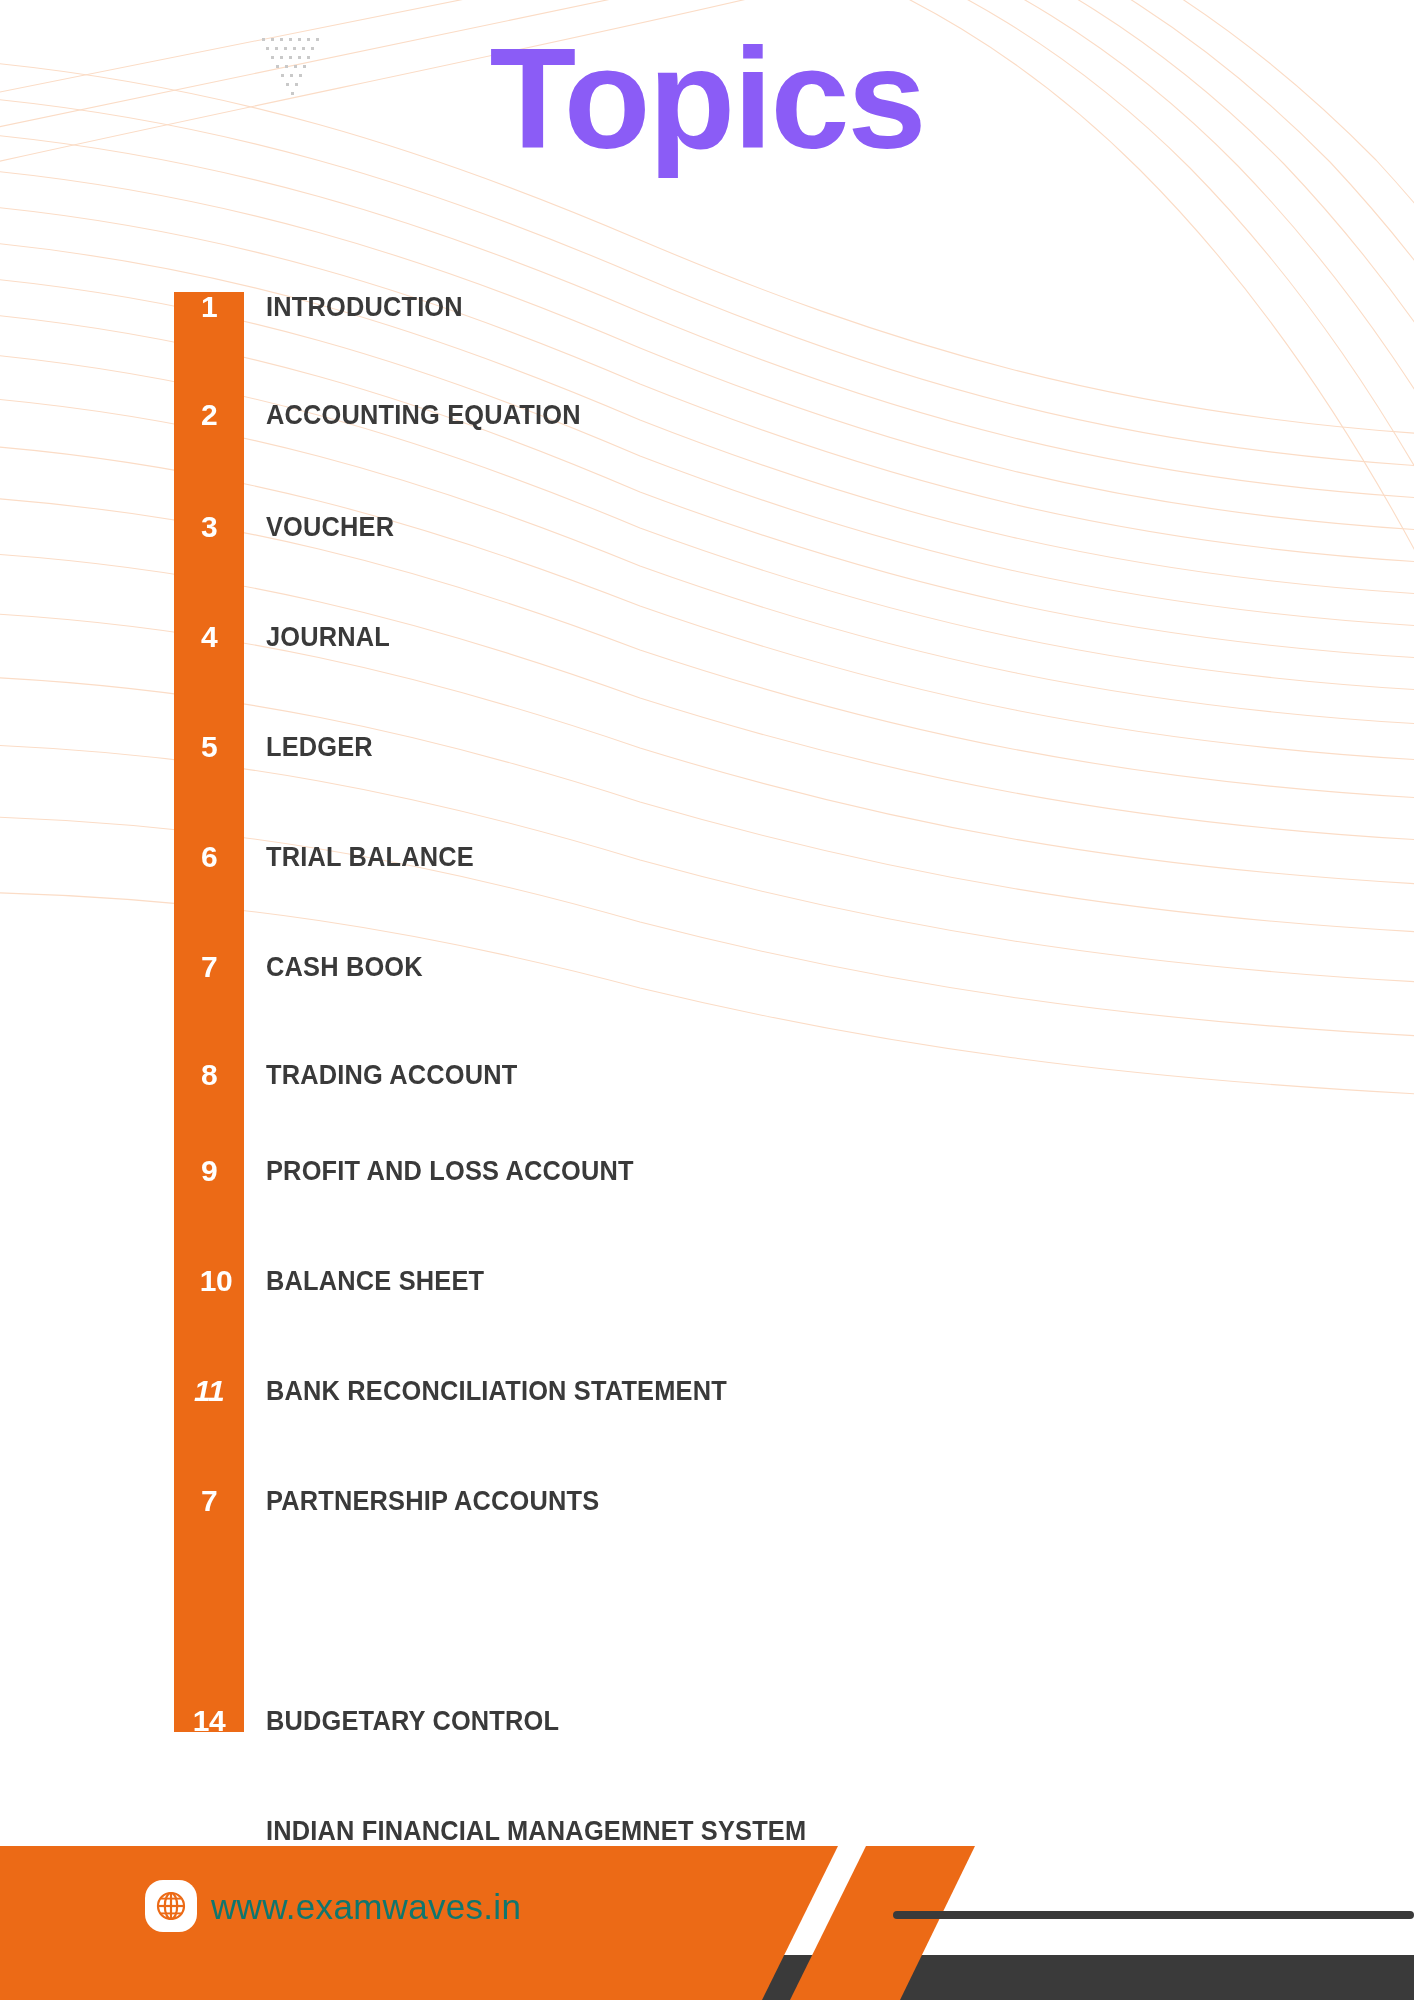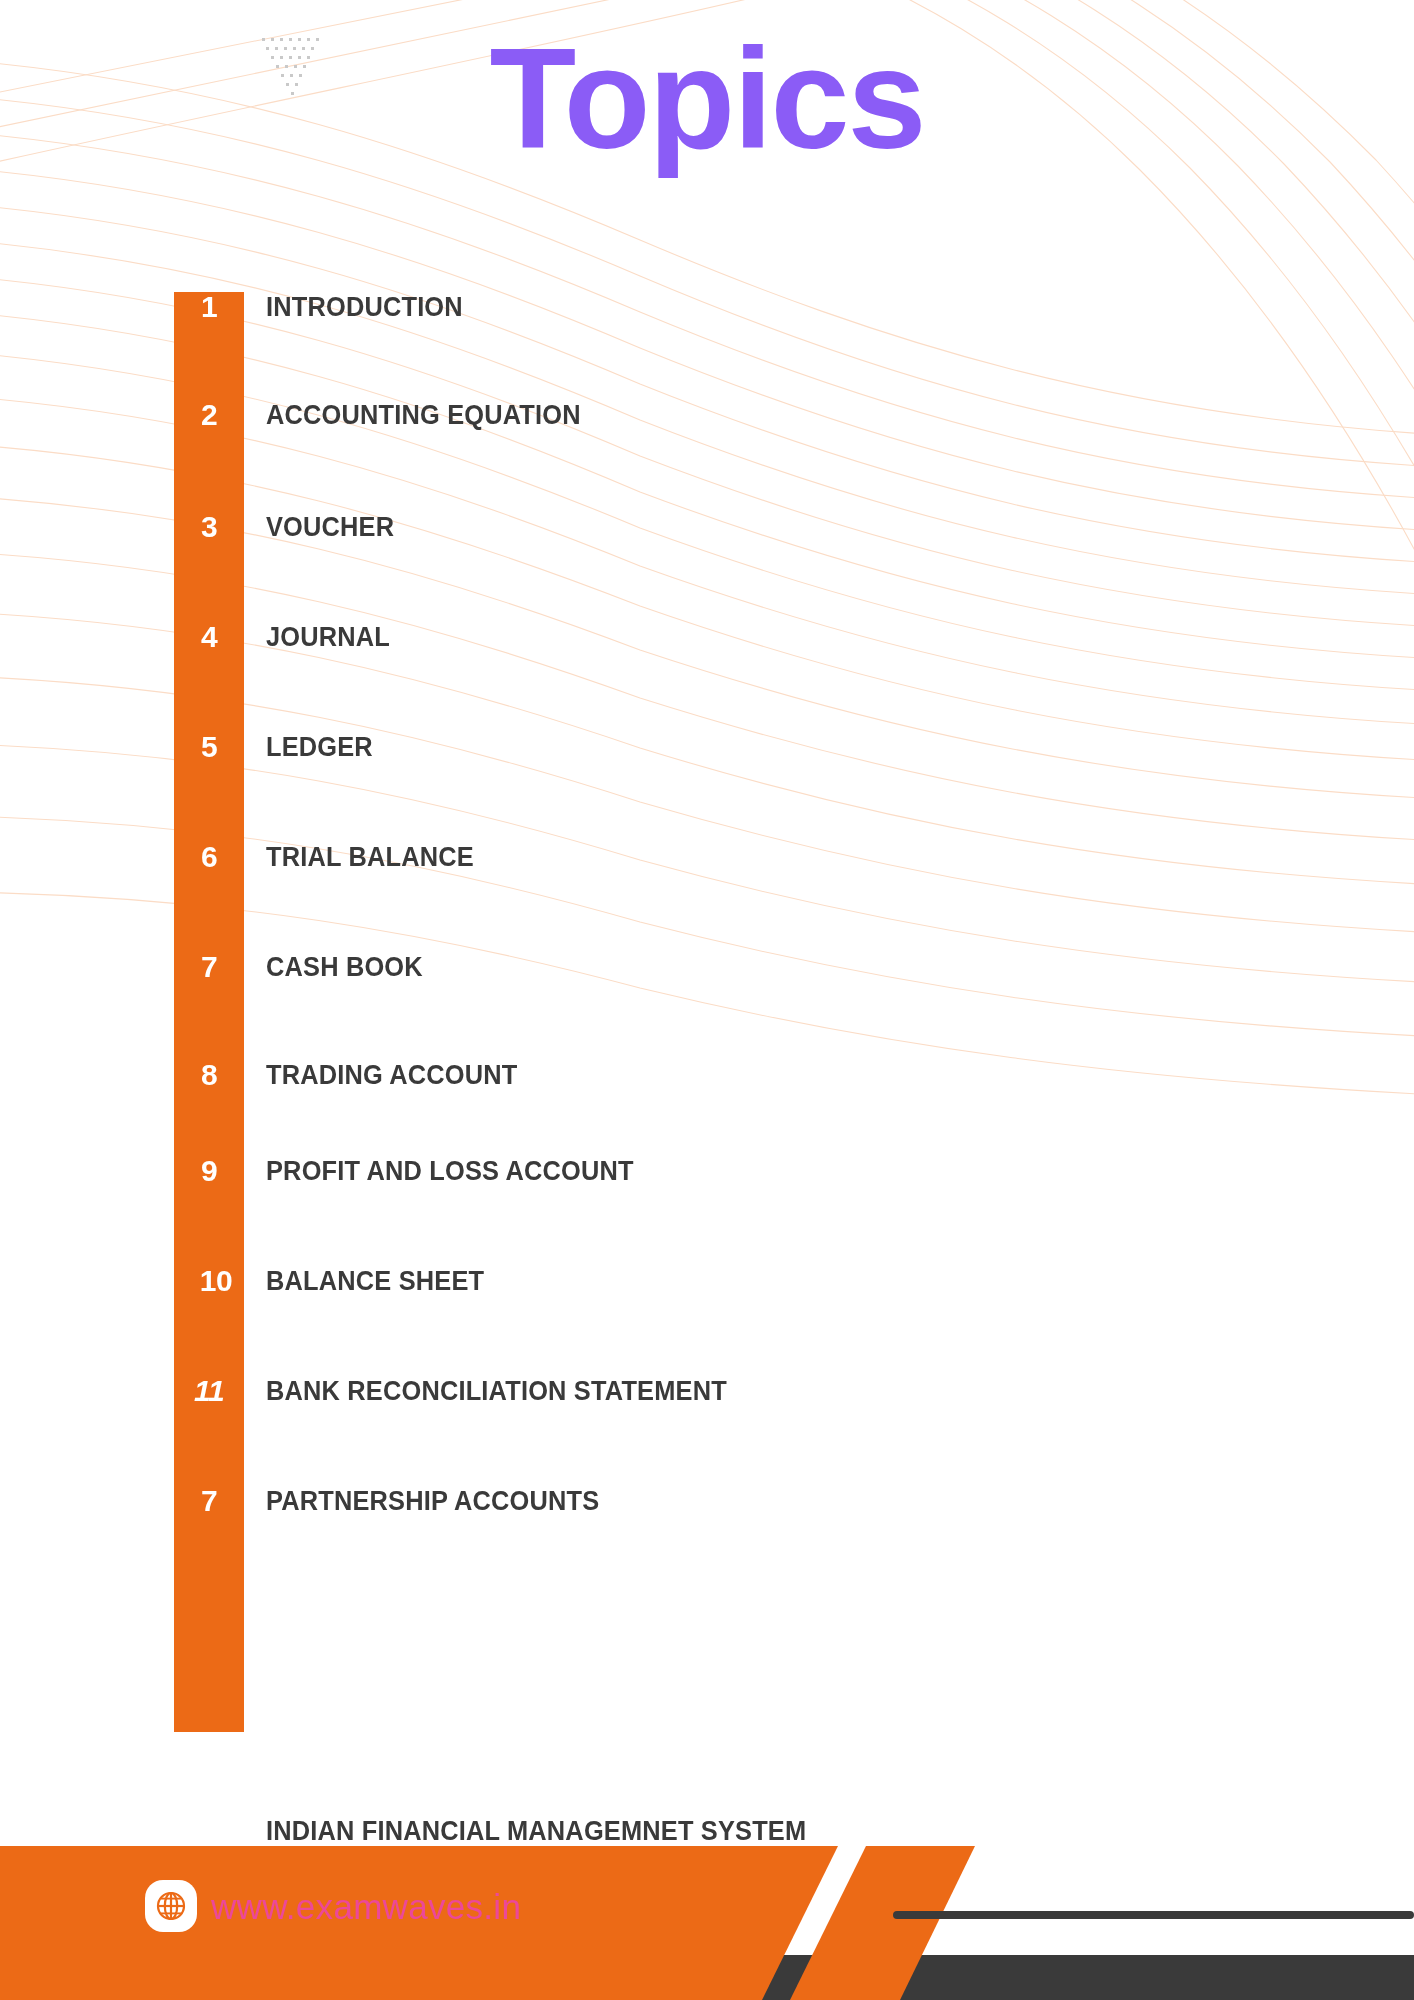--- a/index.html
+++ b/index.html
@@ -132,21 +132,21 @@
     height:52px;
     background:#ffffff;
     border-radius:18px;
     display:flex;
     align-items:center;
     justify-content:center;
     flex:0 0 auto;
   }
 
   #site-url {
-    color:#ec4899;
+    color:#0f766e;
     font-size:35px;
     font-weight:normal;
     line-height:1;
     letter-spacing:0.3px;
     white-space:nowrap;
   }
 </style>
 </head>
 <body>
 
@@ -263,20 +263,24 @@
       <span class="topic-label" style="top:487px;">BALANCE SHEET</span>
     </div>
     <div class="topic-row" style="top:542px;">
       <span class="topic-number" style="top:542px;font-style:italic;">11</span>
       <span class="topic-label" style="top:542px;">BANK RECONCILIATION STATEMENT</span>
     </div>
     <div class="topic-row" style="top:597px;">
       <span class="topic-number" style="top:597px;">7</span>
       <span class="topic-label" style="top:597px;">PARTNERSHIP ACCOUNTS</span>
     </div>
+    <div class="topic-row" style="top:707px;">
+      <span class="topic-number" style="top:707px;">14</span>
+      <span class="topic-label" style="top:707px;">BUDGETARY CONTROL</span>
+    </div>
     <div class="topic-row" style="top:762px;">
       <span class="topic-number" style="top:762px;">7</span>
       <span class="topic-label" style="top:762px;">INDIAN FINANCIAL MANAGEMNET SYSTEM</span>
     </div>
     <div class="topic-row" style="top:817px;">
       <span class="topic-number" style="top:817px;">16</span>
       <span class="topic-label" style="top:817px;">TAXATION AND LAWS</span>
     </div>
     <div class="topic-row" style="top:872px;">
       

